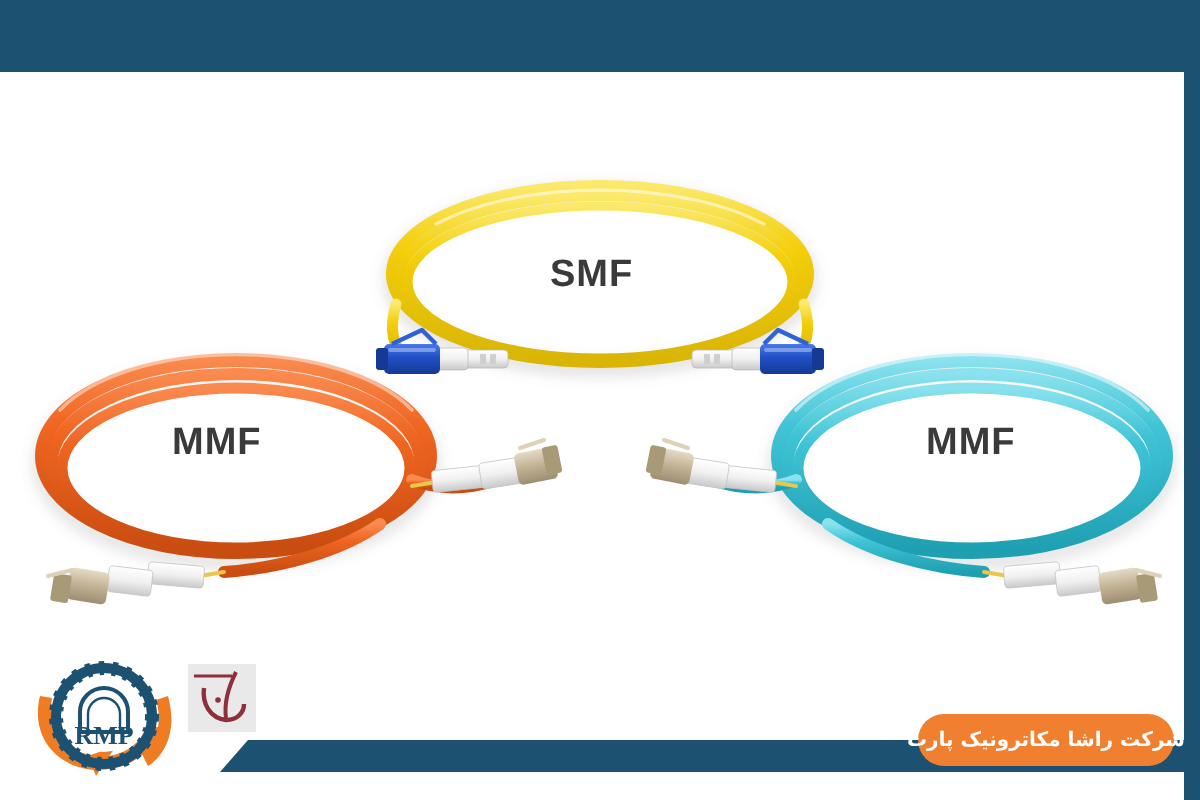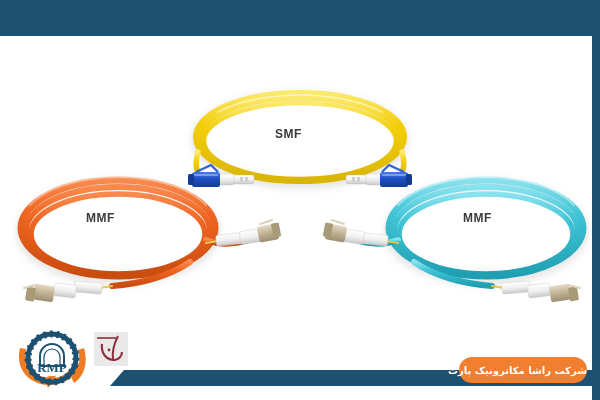--- a/index.html
+++ b/index.html
@@ -49,20 +49,21 @@
 
   
   .badge {
     position: absolute;
     left: 459px; top: 357px;
     width: 128px; height: 26px;
     background: #f07f30;
     border-radius: 13px;
     display: flex;
     align-items: center;
+    justify-content: center;
     direction: rtl;
   }
   .badge-text {
     color: #ffffff;
     font-size: 10px;
     font-weight: bold;
     letter-spacing: 0px;
     white-space: nowrap;
     font-family: "DejaVu Sans", sans-serif;
   }
@@ -76,21 +77,21 @@
   .logo-secondary {
     position: absolute;
     left: 92px; top: 330px;
     width: 40px; height: 40px;
   }
 
   
   .cable-label {
     position: absolute;
     color: #3a3a3a;
-    font-size: 12px;
+    font-size: 19px;
     font-weight: bold;
     letter-spacing: 0.5px;
     font-family: "Liberation Sans", sans-serif;
     text-shadow: 0 1px 1px rgba(255,255,255,0.9);
   }
   .label-smf { left: 275px; top: 127px; }
   .label-mmf-orange { left: 86px; top: 211px; }
   .label-mmf-cyan { left: 463px; top: 211px; }
 
   .cable-svg {

